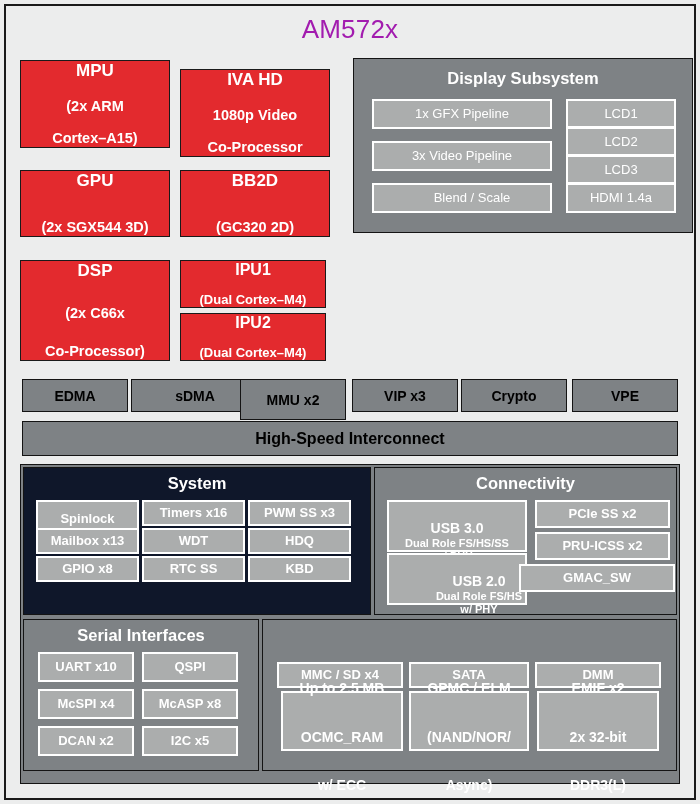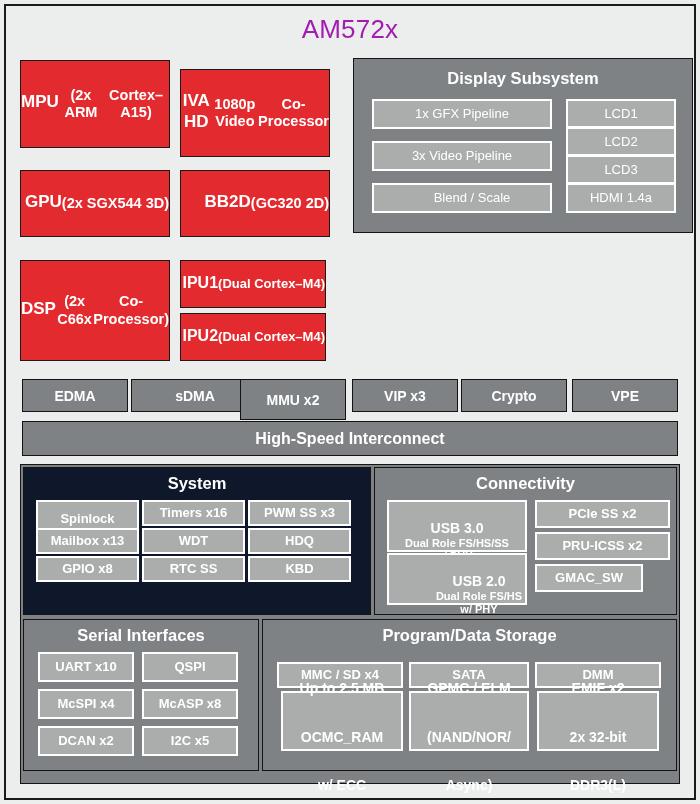--- a/index.html
+++ b/index.html
@@ -26,22 +26,22 @@
   }
 
   
   .red-box{
     position:absolute;
     background:#e32a2e;
     border:1.5px solid #1a1a1a;
     box-sizing:border-box;
     color:#ffffff;
     font-weight:bold;
-    display:flex;flex-direction:row;
-    align-items:center;justify-content:flex-end;
+    display:flex;flex-direction:column;
+    align-items:center;justify-content:space-between;
     text-align:center;
     line-height:1.18;
     font-size:14.5px;
   }
   .red-box .ttl{font-size:17px;font-weight:bold;margin-bottom:3px;}
   .red-box .sub{font-size:14.5px;font-weight:bold;}
   .red-box.small .ttl{font-size:16px;margin-bottom:1px;}
   .red-box.small .sub{font-size:13px;}
 
   
@@ -74,21 +74,21 @@
   .ibox.thin{font-weight:normal;}
   .ibox .l1{font-size:14px;font-weight:bold;margin-top:32px;}
   .ibox .l2{font-size:11px;font-weight:bold;}
 
   
   .barbox{
     position:absolute;
     background:#7e8285;
     border:1.5px solid #141414;
     box-sizing:border-box;
-    color:#ffffff;font-weight:bold;font-size:14px;
+    color:#000000;font-weight:bold;font-size:14px;
     display:flex;align-items:center;justify-content:center;
     text-align:center;
   }
   #interconnect{font-size:16px;}
 </style>
 </head>
 <body>
 
 <div id="root">
   <div class="outer-border"></div>
@@ -182,38 +182,37 @@
         <div class="l2">w/ PHYs</div>
       </div>
       <div class="ibox" style="left:12px;top:85px;width:140px;height:52px;padding-left:44px;">
         <div class="l1">USB 2.0</div>
         <div class="l2">Dual Role FS/HS</div>
         <div class="l2">w/ PHY</div>
       </div>
 
       <div class="ibox" style="left:160px;top:32px;width:135px;height:28px;">PCIe SS x2</div>
       <div class="ibox" style="left:160px;top:64px;width:135px;height:28px;">PRU-ICSS x2</div>
-      <div class="ibox" style="left:160px;top:96px;width:108px;height:28px;">GMAC_SW</div>
+      <div class="ibox" style="left:144px;top:96px;width:156px;height:28px;">GMAC_SW</div>
     </div>
 
     <div class="panel" style="left:2px;top:154px;width:236px;height:152px;">
       <div class="panel-title" style="top:6px;">Serial Interfaces</div>
 
       <div class="ibox" style="left:14px;top:32px;width:96px;height:30px;">UART x10</div>
       <div class="ibox" style="left:118px;top:32px;width:96px;height:30px;">QSPI</div>
 
       <div class="ibox" style="left:14px;top:69px;width:96px;height:30px;">McSPI x4</div>
       <div class="ibox" style="left:118px;top:69px;width:96px;height:30px;">McASP x8</div>
 
       <div class="ibox" style="left:14px;top:106px;width:96px;height:30px;">DCAN x2</div>
       <div class="ibox" style="left:118px;top:106px;width:96px;height:30px;">I2C x5</div>
     </div>
 
     <div class="panel" style="left:241px;top:154px;width:415px;height:152px;">
-      <div class="panel-title" style="top:6px;">Program/Data Storage</div>
 
       <div class="ibox" style="left:14px;top:42px;width:126px;height:26px;">MMC / SD x4</div>
       <div class="ibox" style="left:146px;top:42px;width:120px;height:26px;">SATA</div>
       <div class="ibox" style="left:272px;top:42px;width:126px;height:26px;">DMM</div>
 
       <div class="ibox" style="left:18px;top:71px;width:122px;height:60px;">
         <div class="l1">Up to 2.5 MB</div>
         <div class="l1">OCMC_RAM</div>
         <div class="l1">w/ ECC</div>
       </div>

